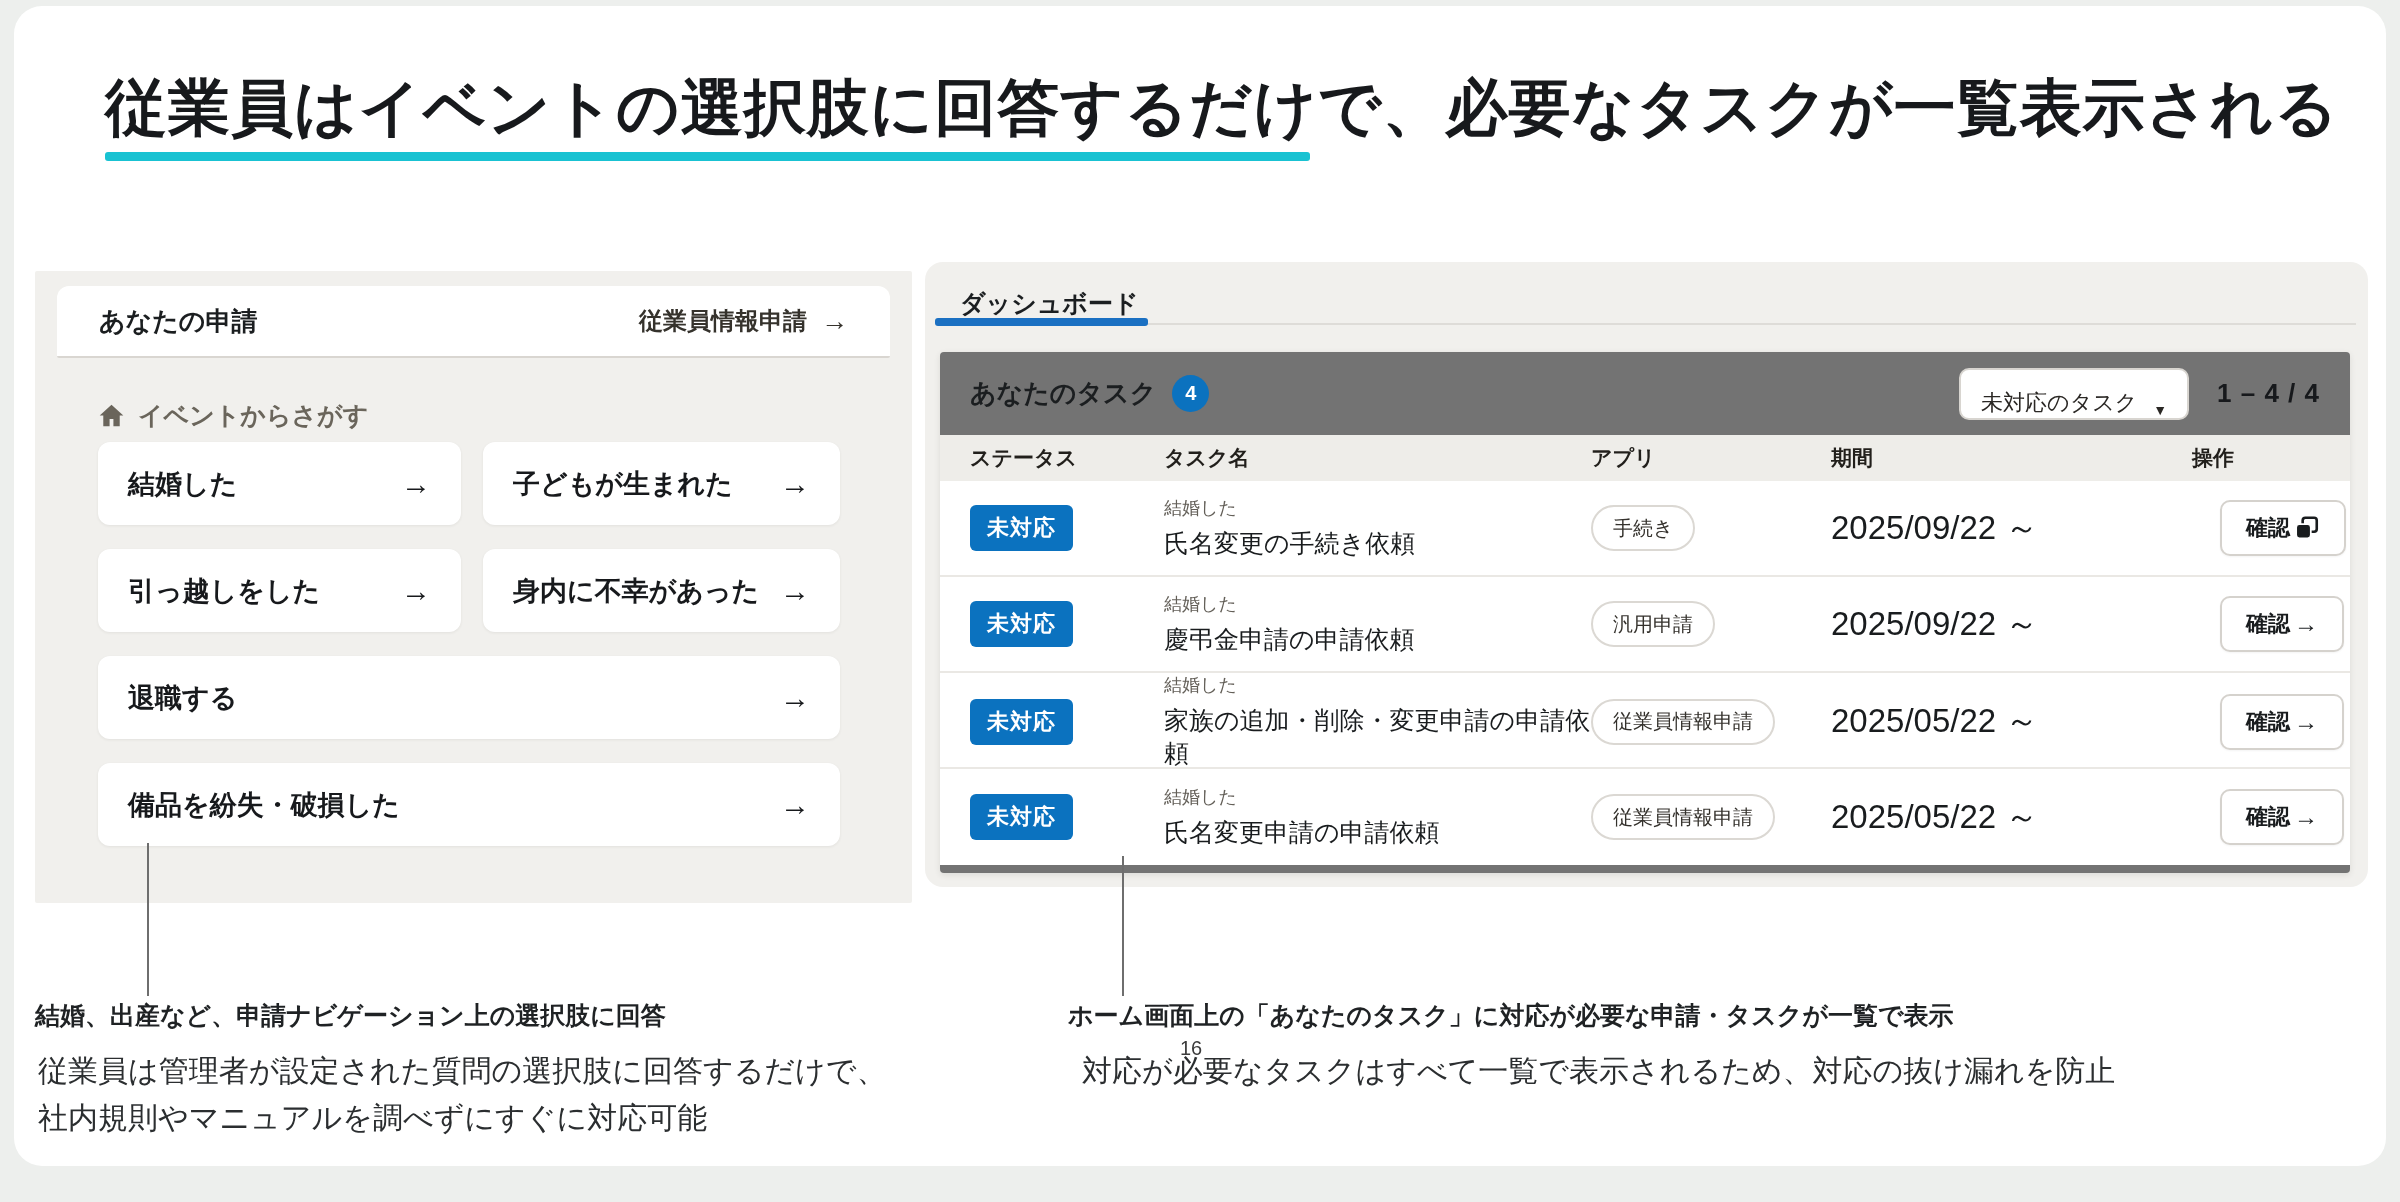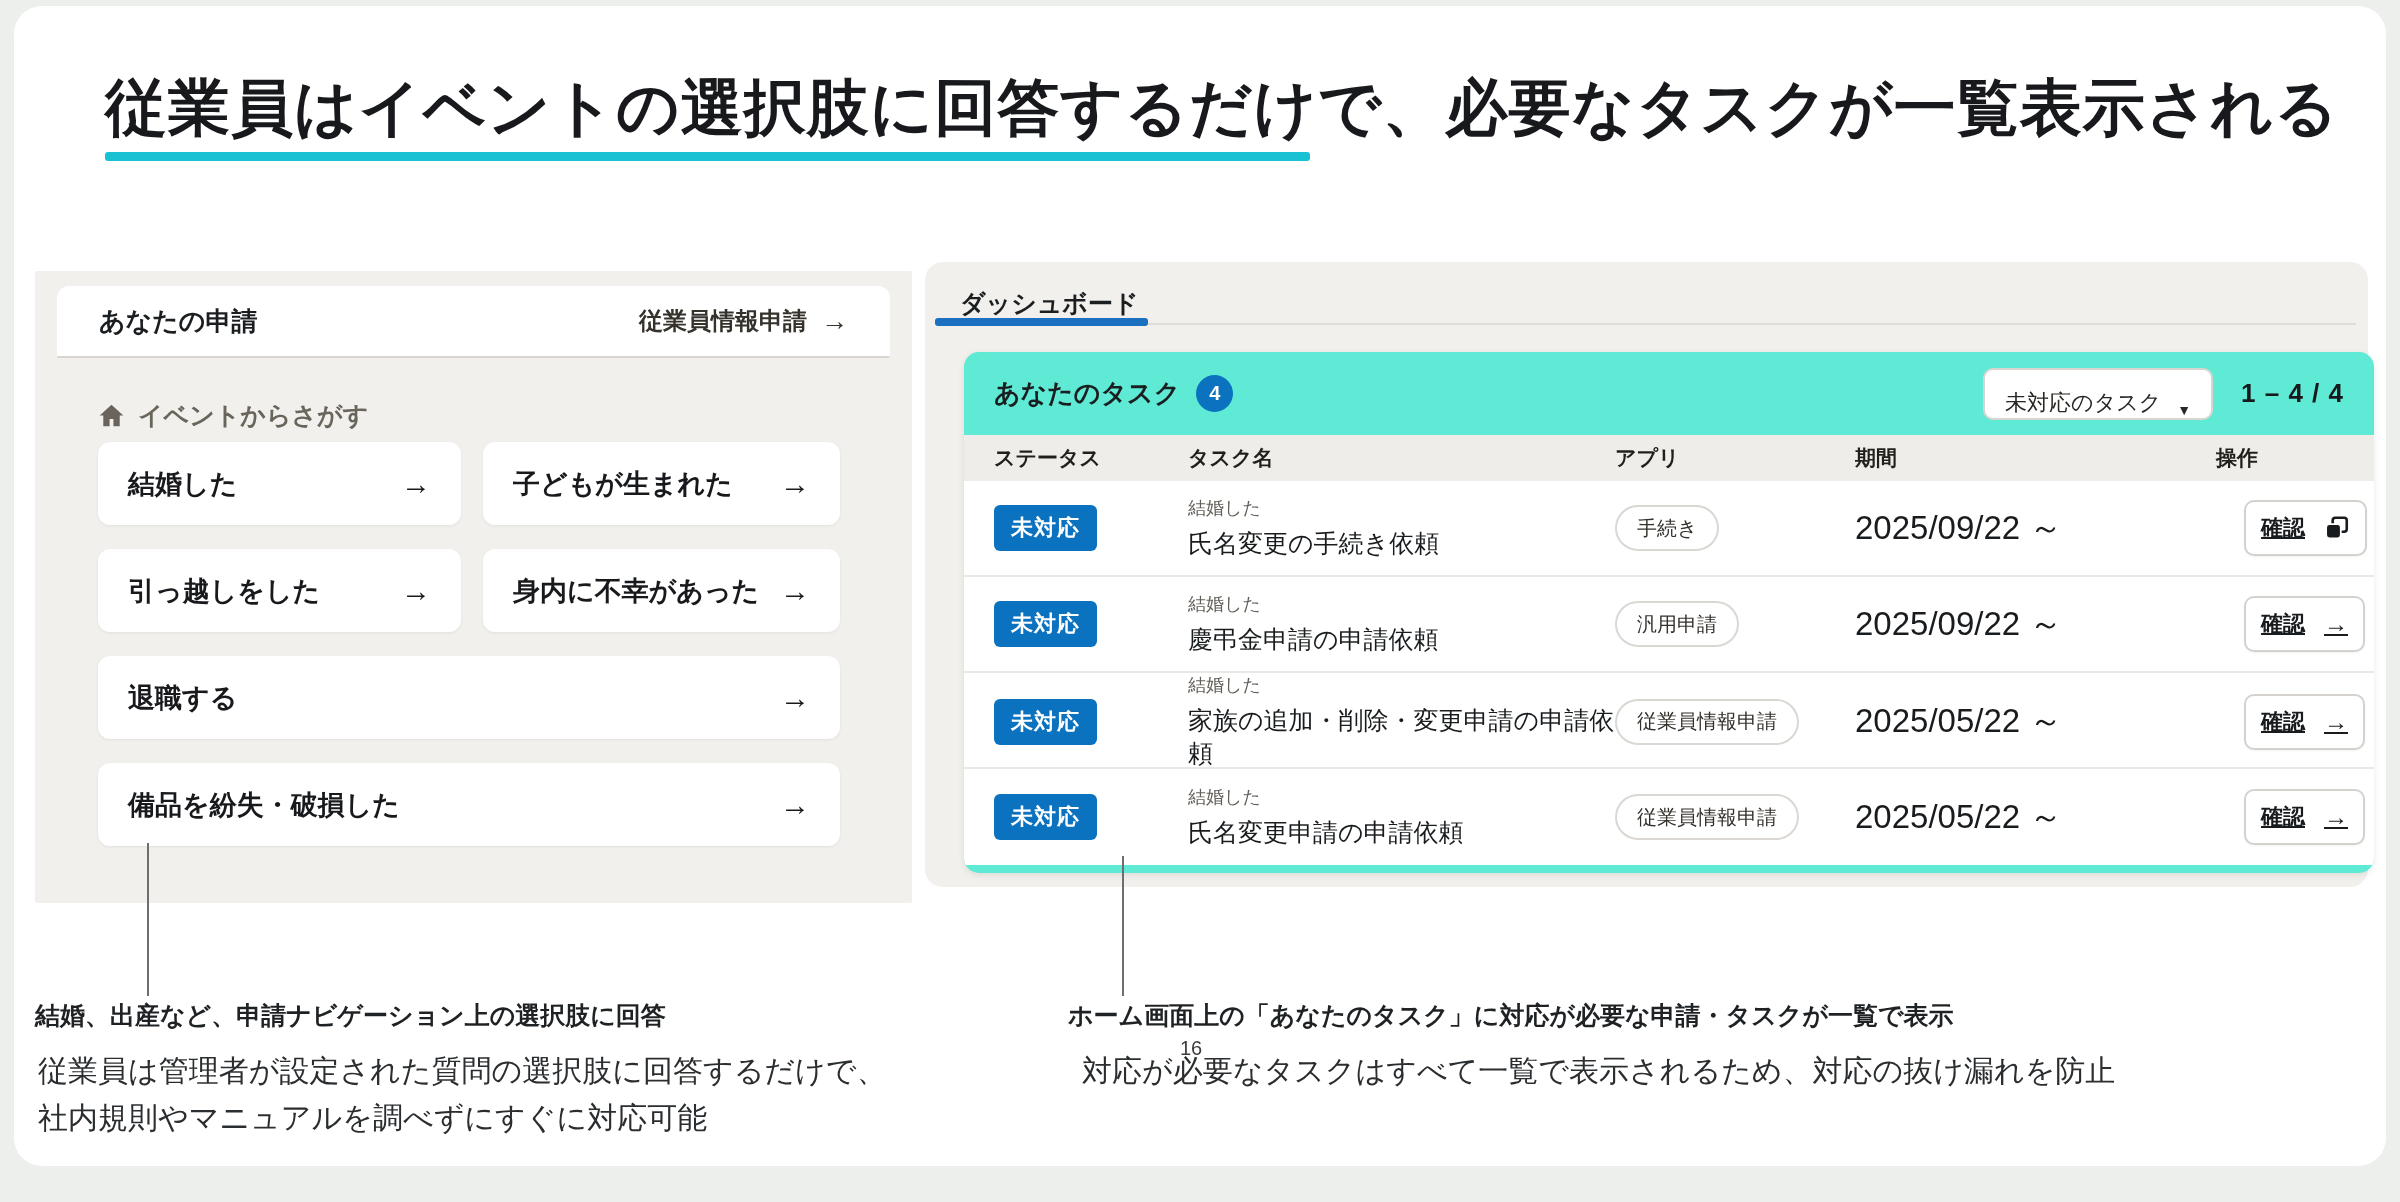--- a/index.html
+++ b/index.html
@@ -75,24 +75,23 @@
   }
   .tab-divider{
     position:absolute;left:12px;top:61px;width:1419px;height:2px;background:#dedcd8;
   }
   .tab-underline{
     position:absolute;left:10px;top:56px;width:213px;height:8px;
     background:#1b70c2;border-radius:3px;
   }
   .task-card{
     position:absolute;left:15px;top:90px;width:1410px;height:521px;
-    background:#5eead4;border-radius:15px;
+    background:#737373;border-radius:4px;
     box-shadow:0 2px 6px rgba(40,40,30,.10);
     overflow:hidden;
-    margin-left:24px;
   }
   .tc-header{
     height:83px;display:flex;align-items:center;
     padding:0 30px;box-sizing:border-box;
   }
   .tc-title{font-size:26px;font-weight:700;color:#1b1e20;}
   .count-badge{
     margin-left:16px;width:37px;height:37px;border-radius:50%;
     background:#0b72bf;color:#fff;font-size:20px;font-weight:700;
     display:flex;align-items:center;justify-content:center;
@@ -126,25 +125,25 @@
   }
   .task-cell .evt{font-size:18px;color:#635f58;margin-bottom:7px;}
   .task-cell .name{font-size:25px;color:#191c1e;}
   .app-pill{
     display:inline-flex;justify-self:start;align-items:center;
     height:42px;padding:0 20px;border:2px solid #dbd8d3;border-radius:23px;
     font-size:20px;color:#34312c;background:#fff;white-space:nowrap;
   }
   .period{font-size:33px;color:#191c1e;white-space:nowrap;}
   .action-btn{
-    display:inline-flex;justify-self:start;align-items:center;gap:19px;
-    height:52px;padding:0 15px;margin-left:28px;
+    display:inline-flex;justify-self:start;align-items:center;gap:4px;
+    height:52px;padding:0 24px;margin-left:28px;
     background:#fff;border:2px solid #d5d2cd;border-radius:10px;
     box-shadow:0 1px 2px rgba(40,40,30,.05);
-    font-size:22px;font-weight:700;color:#191c1e;cursor:pointer;white-space:nowrap;text-decoration:underline;
+    font-size:22px;font-weight:700;color:#191c1e;cursor:pointer;white-space:nowrap;
   }
   .action-btn .arr{font-size:24px;font-weight:400;}
   .action-btn svg{display:block;}
 
   
   .connector{position:absolute;width:2px;background:#6e6e6e;z-index:5;}
   .connector.left{left:147px;top:843px;height:153px;}
   .connector.right{left:1122px;top:856px;height:140px;}
 
   .caption-h{

